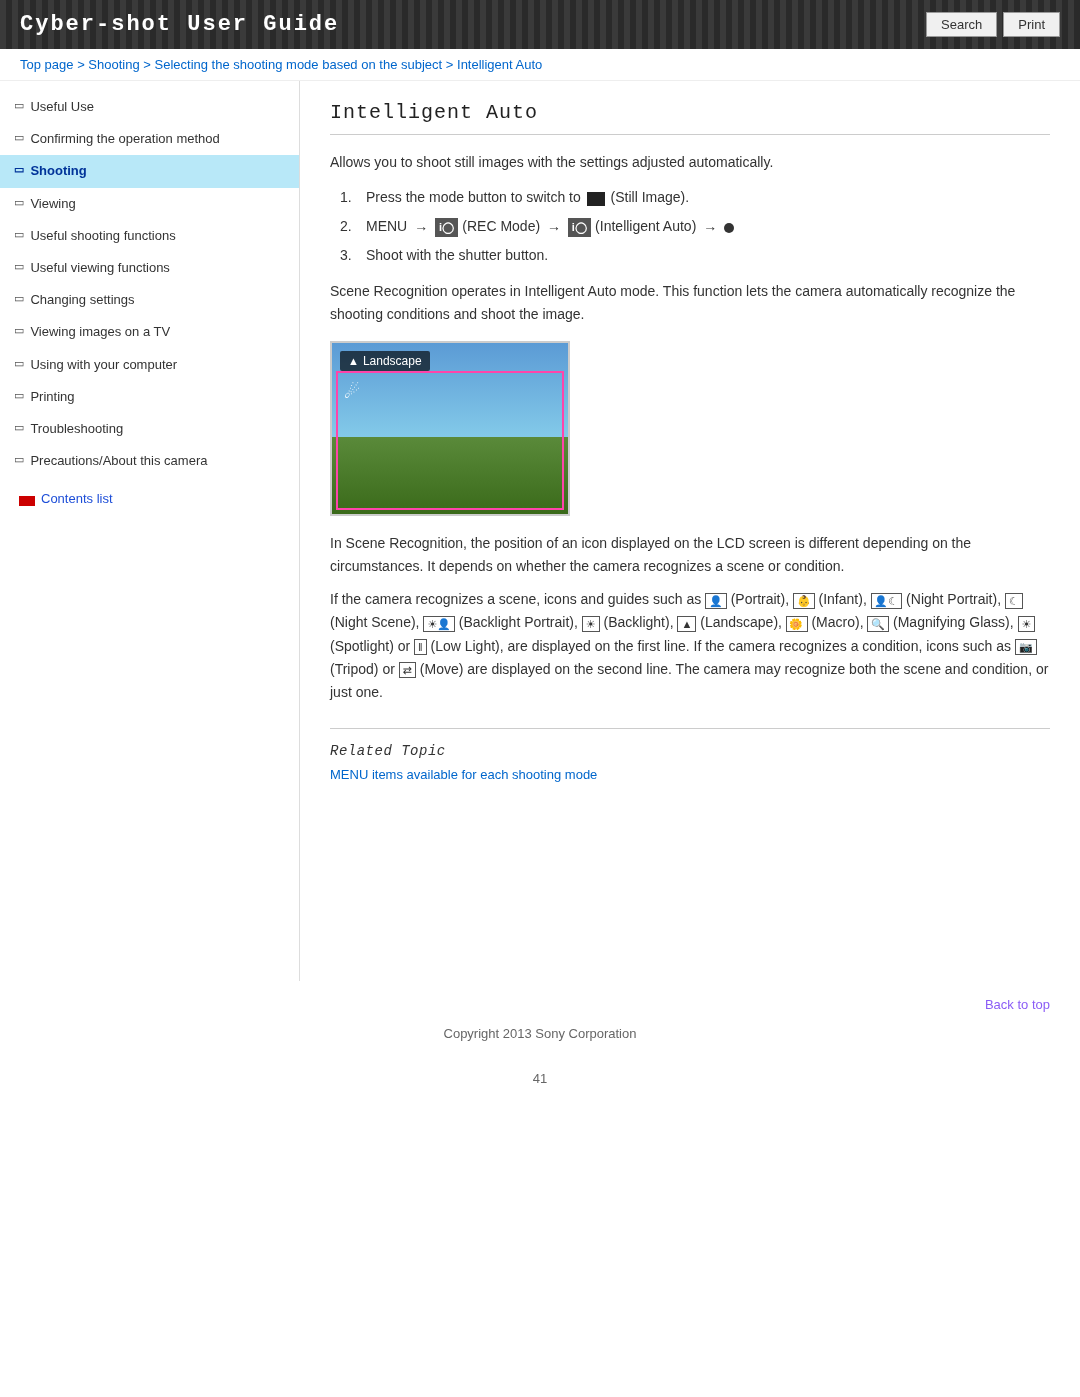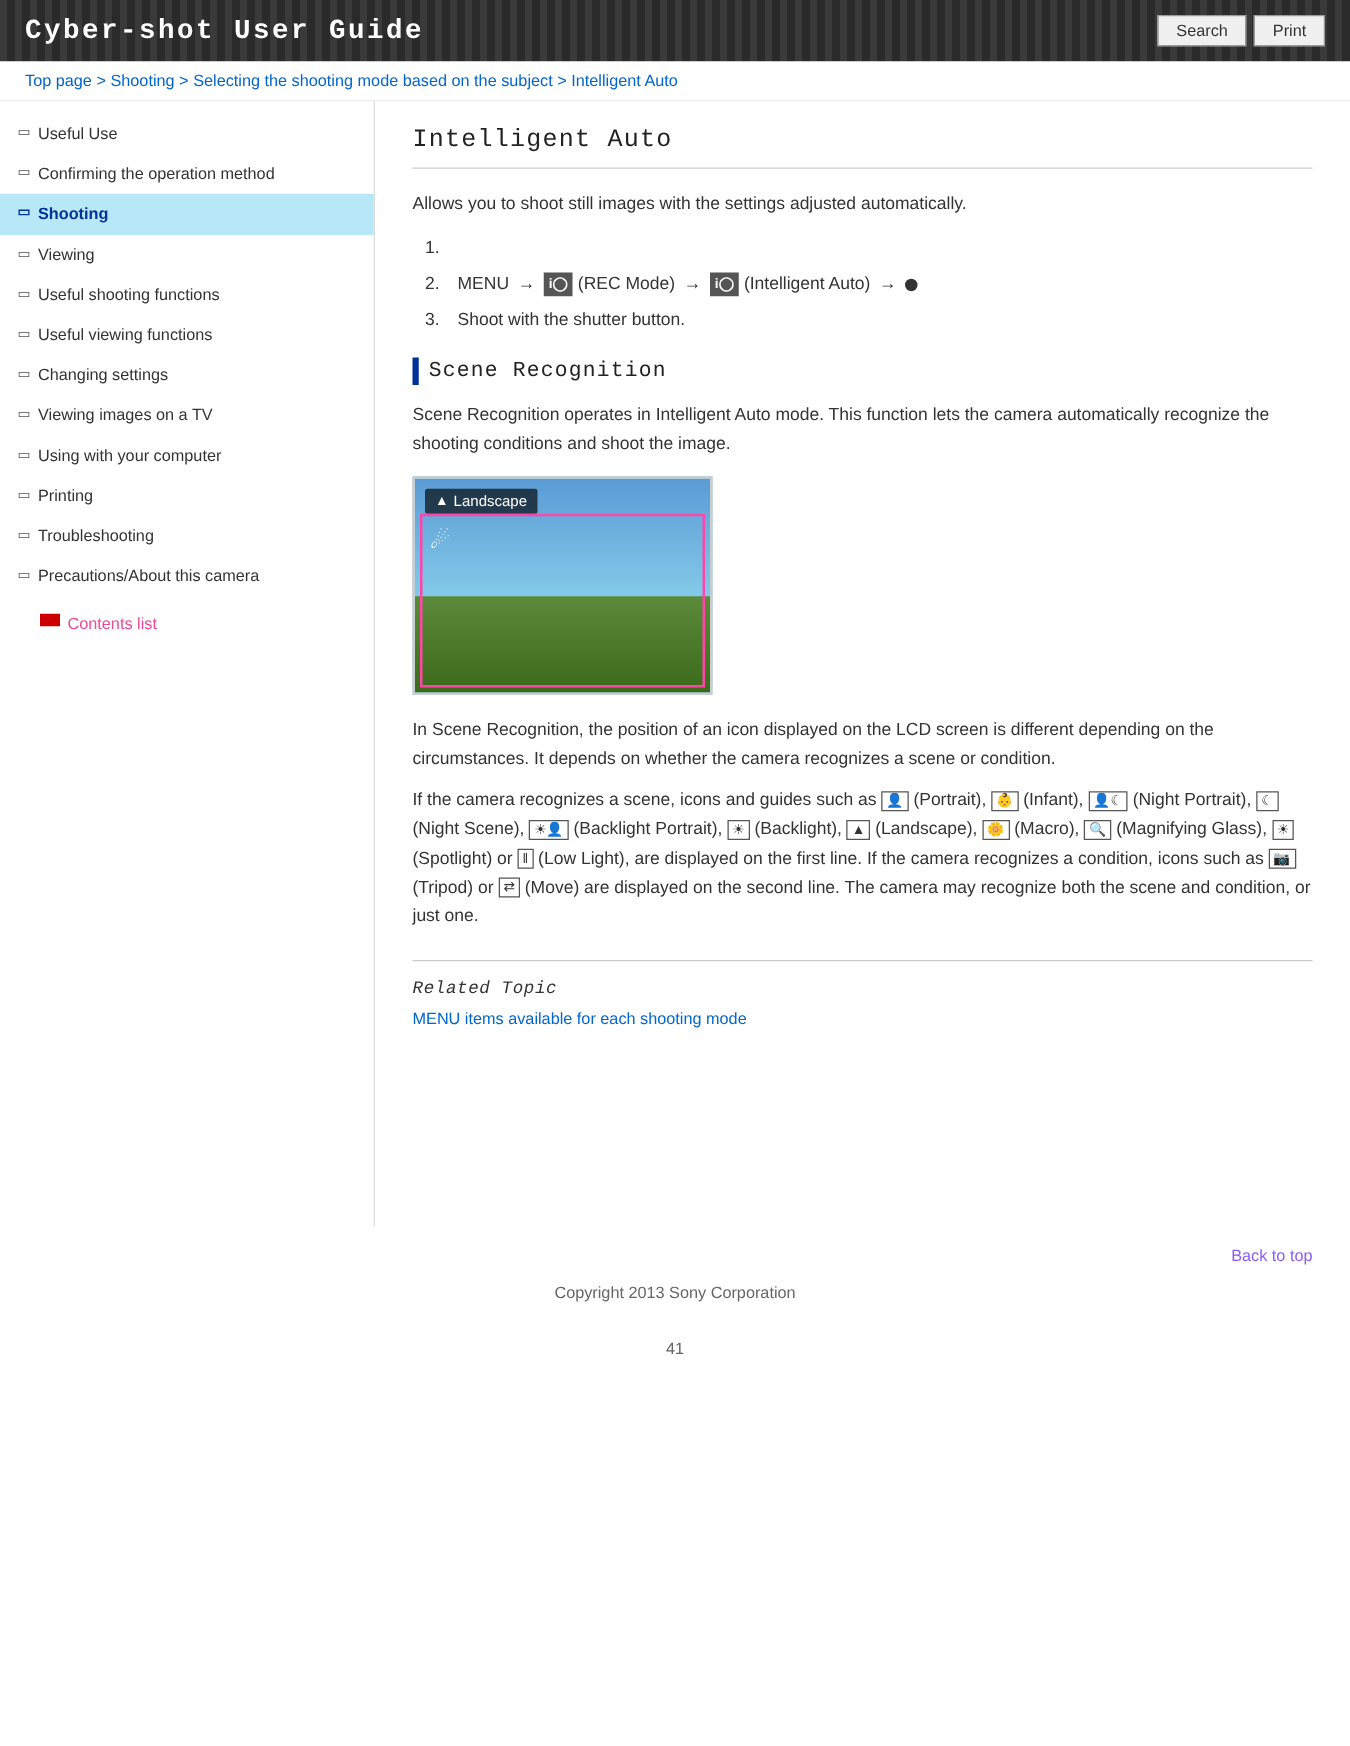--- a/index.html
+++ b/index.html
@@ -91,24 +91,24 @@
       margin-top: 1px;
       font-size: 11px;
       color: #555;
       flex-shrink: 0;
     }
     .sidebar-item.active .sidebar-bullet { color: #003399; }
     .sidebar-label { line-height: 1.4; }
 
     .contents-list {
       display: flex;
-      align-items: flex-start;
-      padding: 14px 32px;
-      font-size: 13px;
-      color: #ec4899;
+      align-items: flex-end;
+      padding: 14px 19px;
+      font-size: 13px;
+      color: #1d4ed8;
       cursor: pointer;
     }
     .contents-list-icon {
       display: inline-block;
       width: 16px;
       height: 10px;
       background: #cc0000;
       margin-right: 6px;
       flex-shrink: 0;
     }
@@ -366,44 +366,45 @@
   <div class="main">
 
     <h1 class="page-title">Intelligent Auto</h1>
 
     <p class="intro-text">Allows you to shoot still images with the settings adjusted automatically.</p>
 
     <div class="steps">
 
       <div class="step">
         <span class="step-num">1.</span>
+        <span>
+          Press the mode button to switch to
+          <span style="display:inline-block;width:18px;height:14px;background:#222;vertical-align:middle;margin:0 2px;"></span>
+          (Still Image).
+        </span>
       </div>
 
       <div class="step">
         <span class="step-num">2.</span>
         <span>
           MENU <span class="arrow-sym">→</span>
           <span style="display:inline-block;background:#555;color:#fff;font-size:11px;padding:1px 4px;vertical-align:middle;font-weight:bold;">i◯</span>
           (REC Mode) <span class="arrow-sym">→</span>
           <span style="display:inline-block;background:#555;color:#fff;font-size:11px;padding:1px 4px;vertical-align:middle;font-weight:bold;">i◯</span>
           (Intelligent Auto) <span class="arrow-sym">→</span>
           <span style="display:inline-block;width:10px;height:10px;background:#333;border-radius:50%;vertical-align:middle;"></span>
         </span>
       </div>
 
       <div class="step">
         <span class="step-num">3.</span>
         <span>Shoot with the shutter button.</span>
       </div>
     </div>
 
-    <div class="section-title">
-      <span class="section-bar"></span>
-      <span>Scene Recognition</span>
-    </div>
 
     <p class="section-desc">Scene Recognition operates in Intelligent Auto mode. This function lets the camera automatically recognize the shooting conditions and shoot the image.</p>
 
     <div class="camera-image">
       <div class="camera-sky"></div>
       <div class="camera-ground"></div>
       <div class="camera-label-box">
         <span style="font-size:11px;">▲</span>
         <span style="color:#fff;font-size:12px;">Landscape</span>
       </div>

